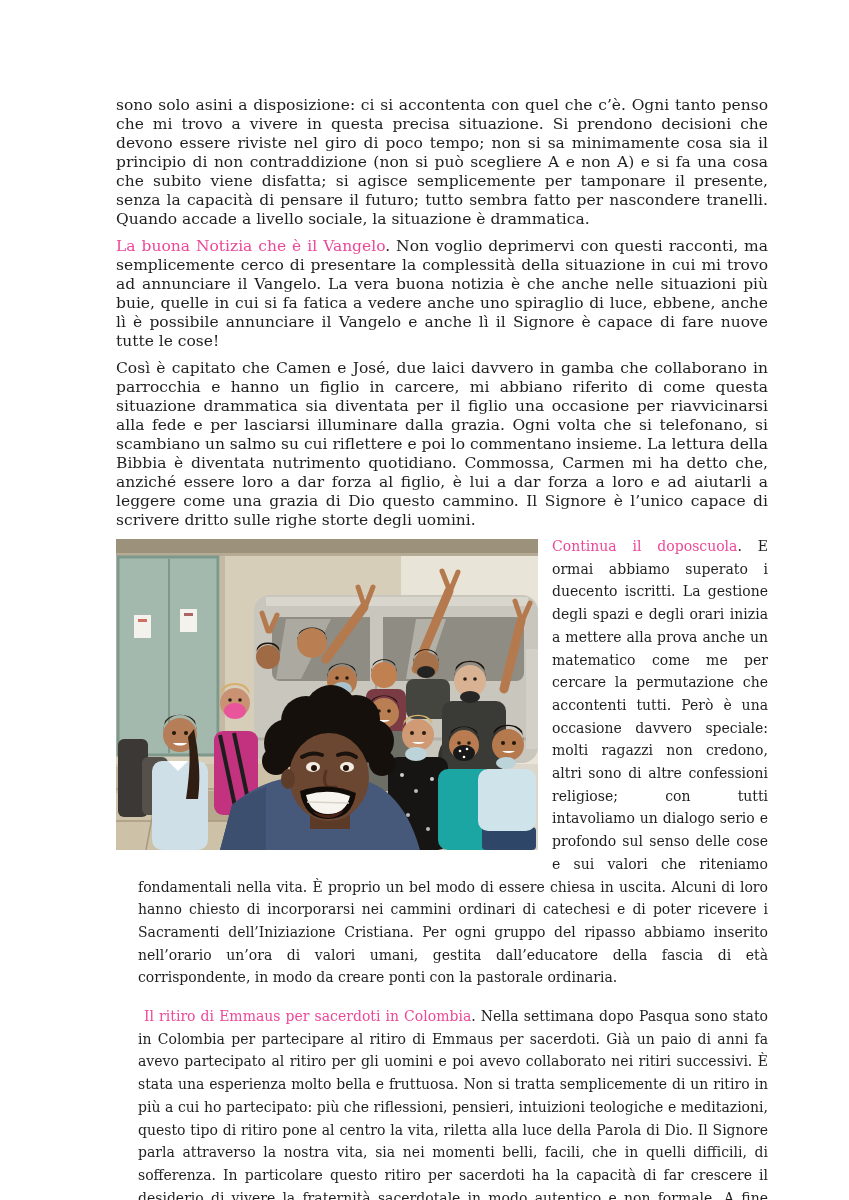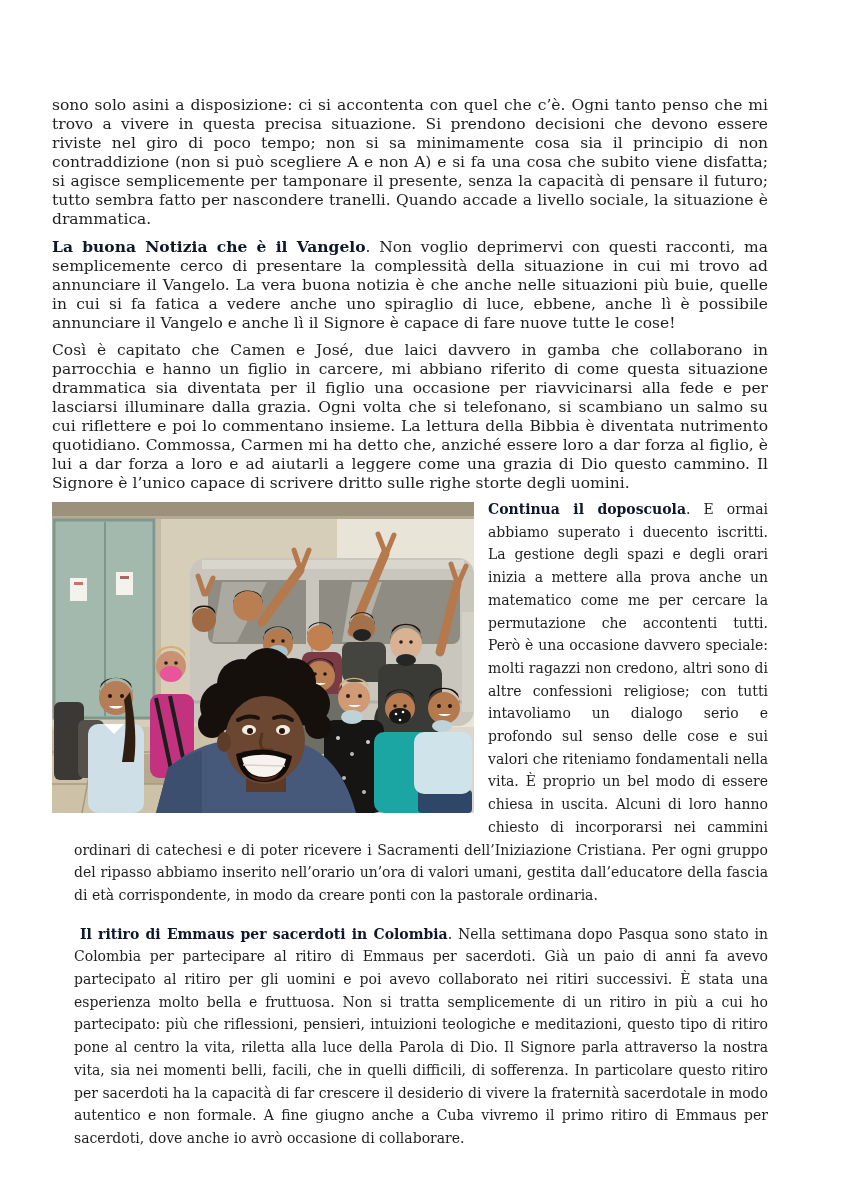--- a/index.html
+++ b/index.html
@@ -9,42 +9,42 @@
   }
   body {
     width: 849px;
     height: 1200px;
     overflow: hidden;
   }
   .page {
     box-sizing: border-box;
     width: 849px;
     height: 1200px;
-    padding: 96px 81px 0 52px;
+    padding: 96px 81px 0 116px;
     font-family: "DejaVu Serif", "Liberation Serif", serif;
     color: #1f1f1f;
     background: #ffffff;
   }
   p {
     margin: 0 0 8px 0;
     text-align: justify;
     -webkit-hyphens: none;
   }
   .p-sm {
     font-size: 15.5px;
     line-height: 19px;
   }
   .p-lg {
     font-size: 14px;
     line-height: 22.7px;
     margin-left: 22px;
   }
   .lead {
-    font-weight: bold;
-    color: #0f172a;
+    font-weight: normal;
+    color: #ec4899;
   }
   .p3 { margin-bottom: 5px; }
   .photo-figure {
     float: left;
     width: 422px;
     height: 311px;
     margin: 4px 14px 6px 0;
     padding: 0;
   }
   .photo-figure svg {

